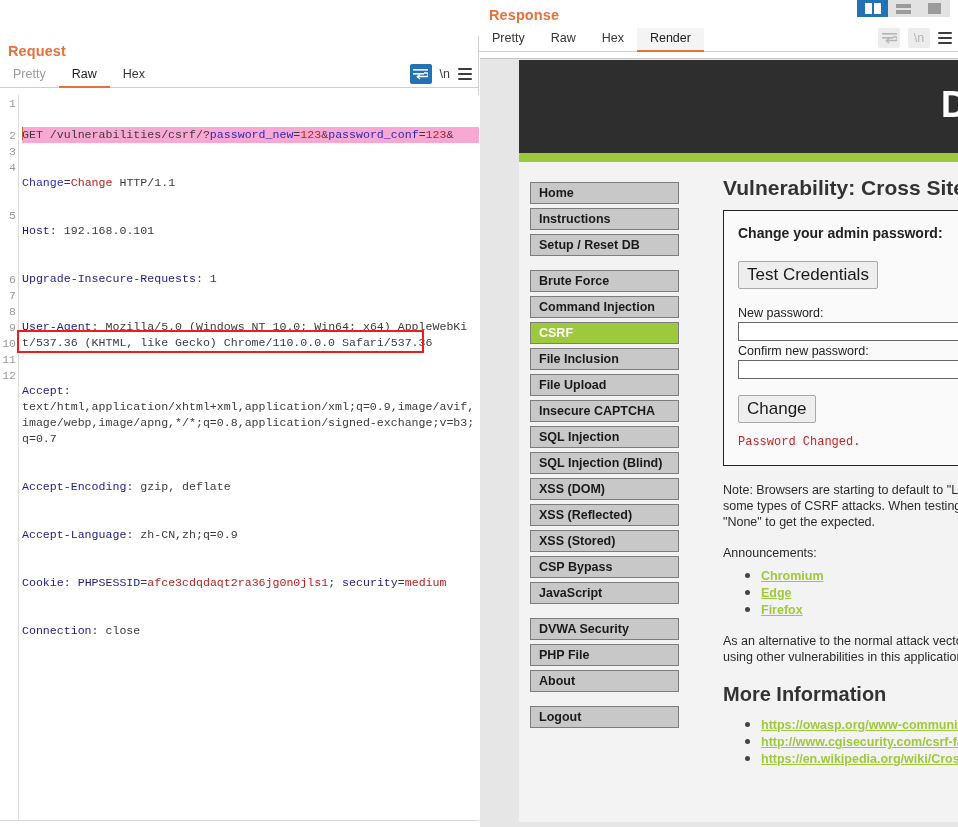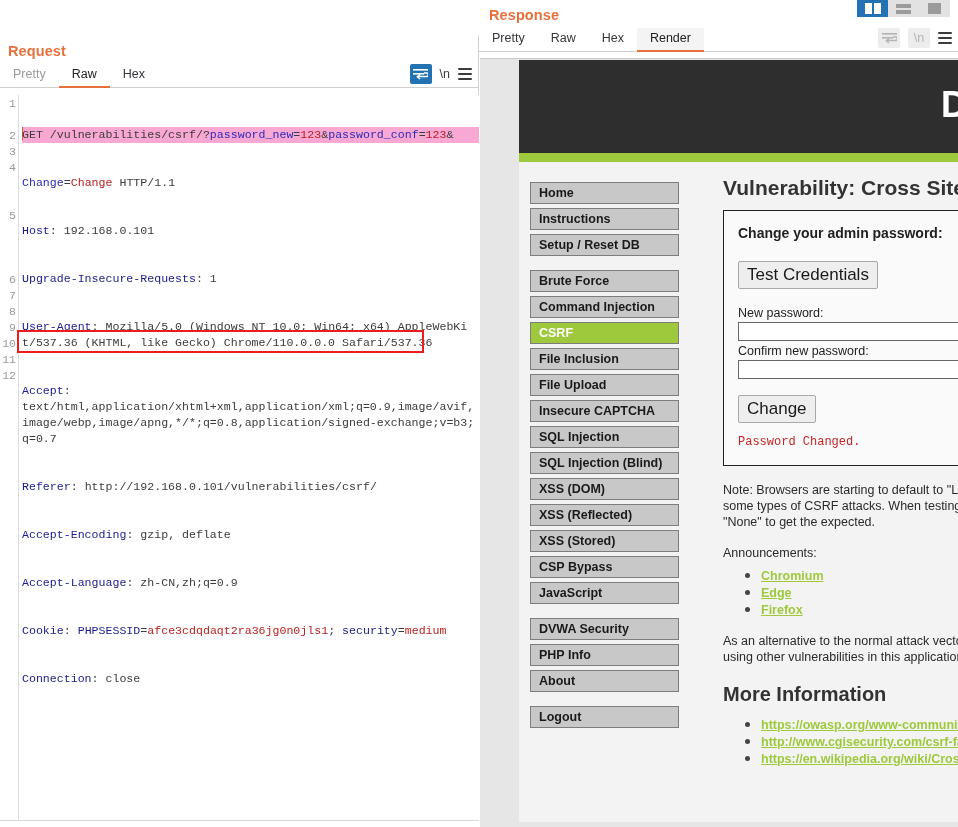--- a/index.html
+++ b/index.html
@@ -249,21 +249,20 @@
       </div>
 
       <div id="code">
         <div class="row hl"><span class="caret"></span><span class="v">GET</span><span class="v"> /vulnerabilities/csrf/?</span><span class="p">password_new</span><span class="v">=</span><span class="r">123</span><span class="v">&amp;</span><span class="p">password_conf</span><span class="v">=</span><span class="r">123</span><span class="v">&amp;</span></div>
         <div class="row"><span class="p">Change</span><span class="v">=</span><span class="r">Change</span><span class="v"> HTTP/1.1</span></div>
         <div class="row"><span class="k">Host</span><span class="v">: </span><span class="v">192.168.0.101</span></div>
         <div class="row"><span class="k">Upgrade-Insecure-Requests</span><span class="v">: </span><span class="v">1</span></div>
         <div class="row"><span class="k">User-Agent</span><span class="v">: </span><span class="v">Mozilla/5.0 (Windows NT 10.0; Win64; x64) AppleWebKit/537.36 (KHTML, like Gecko) Chrome/110.0.0.0 Safari/537.36</span></div>
         <div class="row"><span class="k">Accept</span><span class="v">:
 </span><span class="v">text/html,application/xhtml+xml,application/xml;q=0.9,image/avif,image/webp,image/apng,*/*;q=0.8,application/signed-exchange;v=b3;q=0.7</span></div>
-        <div class="row"><span class="k">Referer</span><span class="v">: </span><span class="v">http://192.168.0.101/vulnerabilities/csrf/</span></div>
         <div class="row"><span class="k">Accept-Encoding</span><span class="v">: </span><span class="v">gzip, deflate</span></div>
         <div class="row"><span class="k">Accept-Language</span><span class="v">: </span><span class="v">zh-CN,zh;q=0.9</span></div>
         <div class="row"><span class="k">Cookie</span><span class="v">: </span><span class="k">PHPSESSID</span><span class="v">=</span><span class="r">afce3cdqdaqt2ra36jg0n0jls1</span><span class="v">; </span><span class="k">security</span><span class="v">=</span><span class="r">medium</span></div>
         <div class="row"><span class="k">Connection</span><span class="v">: </span><span class="v">close</span></div>
         <div class="row">&nbsp;</div>
         <div class="row">&nbsp;</div>
       </div>
 
       <div id="referer-box"></div>
     </div>
@@ -370,21 +369,21 @@
               <a class="menu-item">SQL Injection</a>
               <a class="menu-item">SQL Injection (Blind)</a>
               <a class="menu-item">XSS (DOM)</a>
               <a class="menu-item">XSS (Reflected)</a>
               <a class="menu-item">XSS (Stored)</a>
               <a class="menu-item">CSP Bypass</a>
               <a class="menu-item">JavaScript</a>
             </div>
             <div class="menu-group">
               <a class="menu-item">DVWA Security</a>
-              <a class="menu-item">PHP Info</a>
+              <a class="menu-item">PHP File</a>
               <a class="menu-item">About</a>
             </div>
             <div class="menu-group">
               <a class="menu-item">Logout</a>
             </div>
           </div>
 
           <div id="dvwa-main">
             <div id="vuln-title">Vulnerability: Cross Site Request Forgery (CSRF)</div>
 

